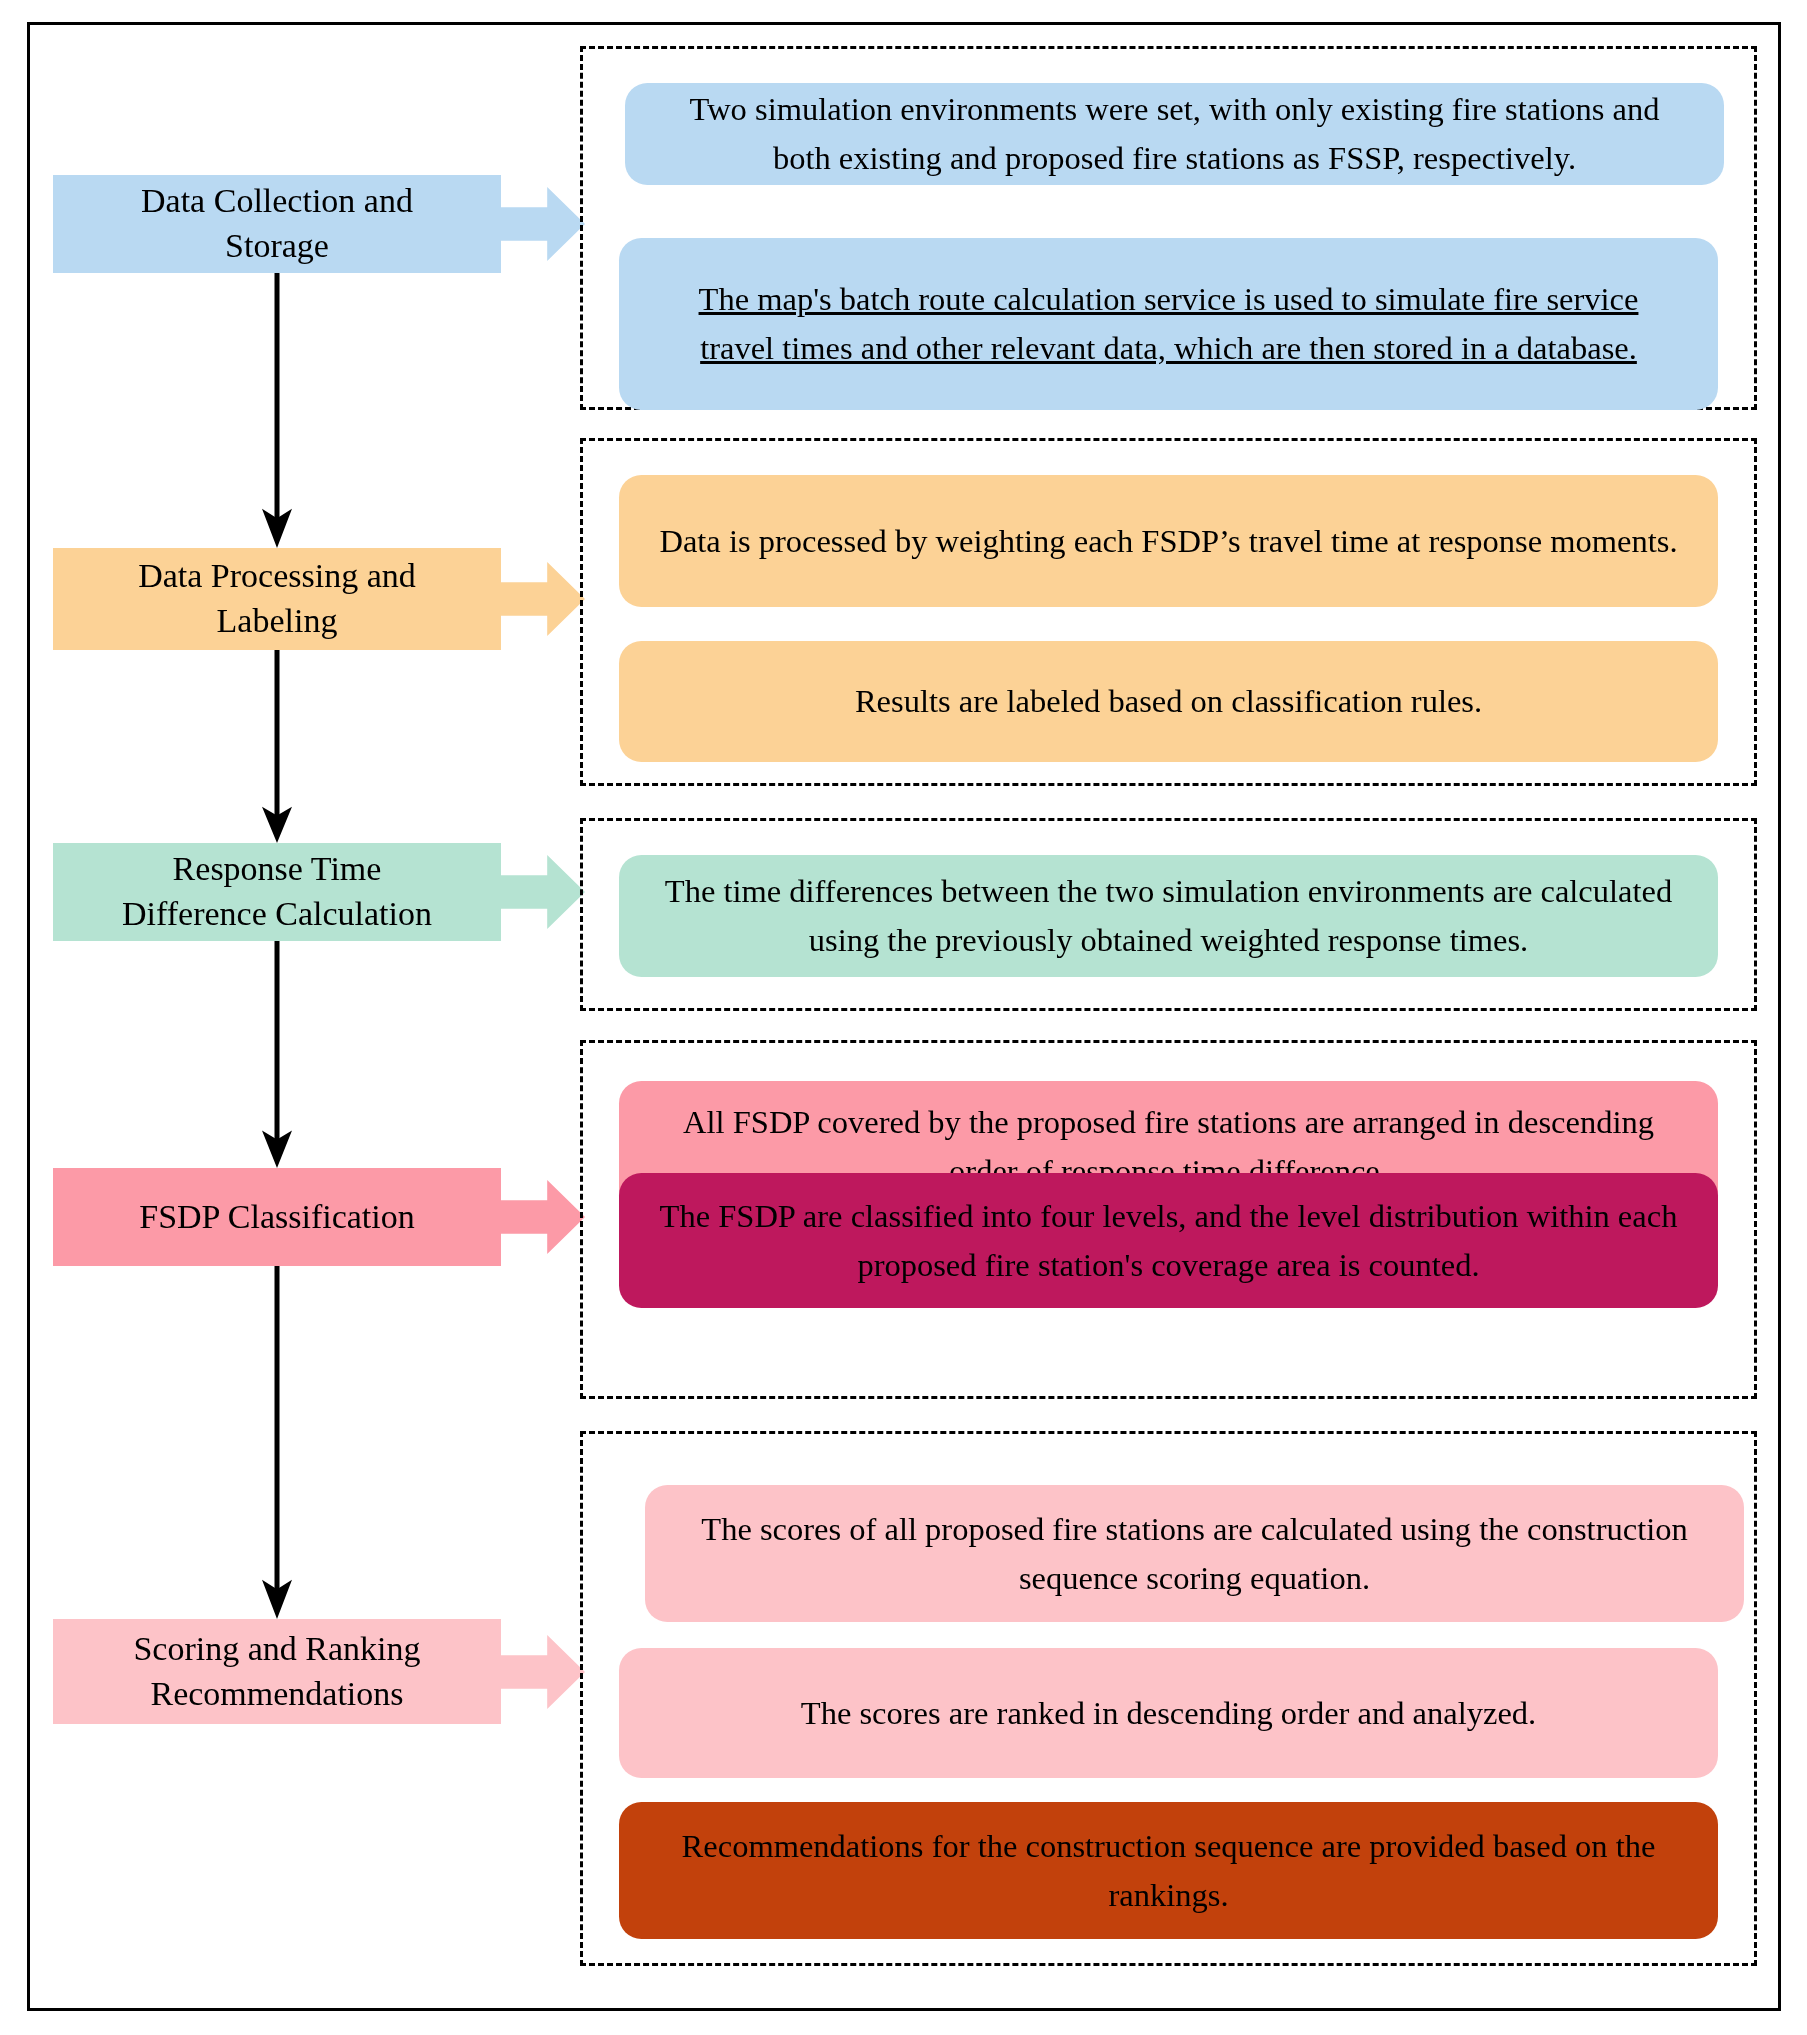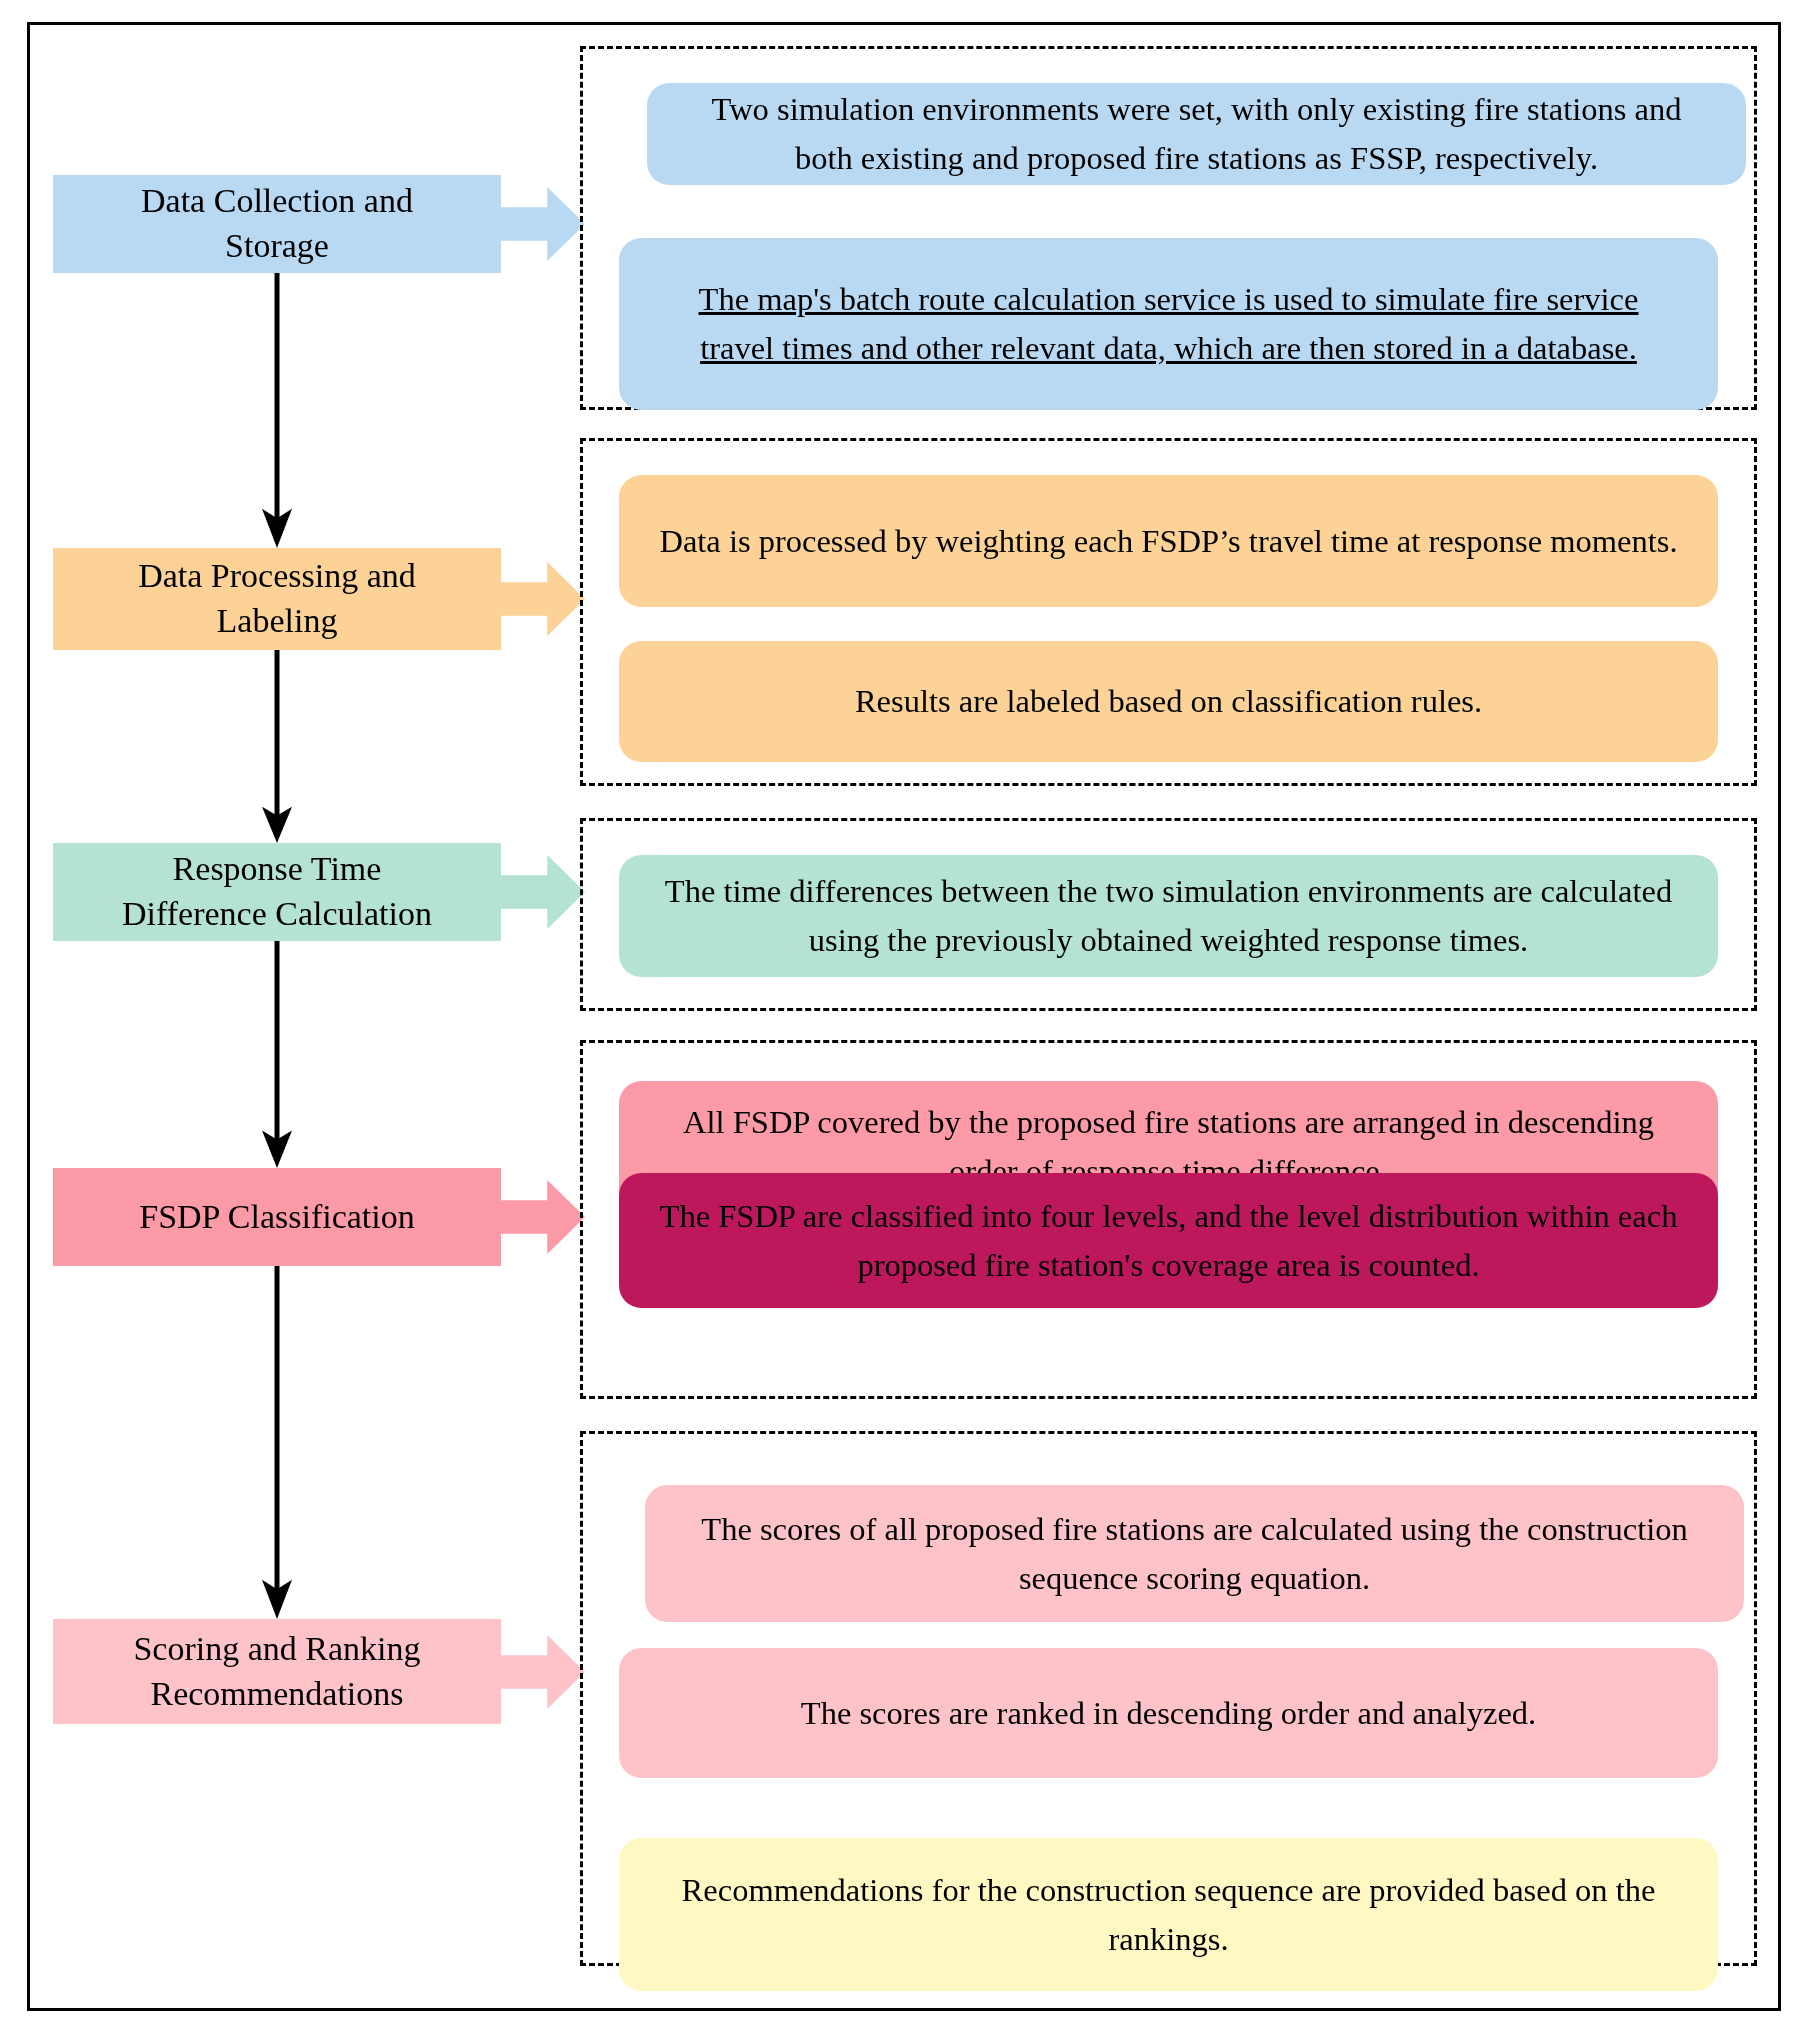--- a/index.html
+++ b/index.html
@@ -105,21 +105,21 @@
   </div>
 
   <div class="v-arrow" style="left:252px; top:273px; height:275px;">
     <svg viewBox="0 0 90 490" preserveAspectRatio="none">
       <line x1="45" y1="0" x2="45" y2="452" stroke="#000000" stroke-width="9"></line>
       <polygon points="45,490 18,420 45,437 72,420" fill="#000000"></polygon>
     </svg>
   </div>
 
   <div class="panel" style="left:580px; top:46px; width:1177px; height:364px;"></div>
-  <div class="detail" style="left:647px; top:83px; width:1099px; height:102px; background:#b9d9f2;">
+  <div class="detail" style="left:625px; top:83px; width:1099px; height:102px; background:#b9d9f2;">
     <span class="detail-text">Two simulation environments were set, with only existing fire stations and both existing and proposed fire stations as FSSP, respectively.</span>
   </div>
   <div class="detail" style="left:619px; top:238px; width:1099px; height:172px; background:#b9d9f2;text-decoration:underline;">
     <span class="detail-text">The map's batch route calculation service is used to simulate fire service travel times and other relevant data, which are then stored in a database.</span>
   </div>
 
   <div class="stage" style="left:53px; top:548px; width:448px; height:102px; background:#fcd296;">
     <span class="stage-label">Data Processing and
 Labeling</span>
   </div>
@@ -200,17 +200,17 @@
     </svg>
   </div>
 
   <div class="panel" style="left:580px; top:1431px; width:1177px; height:535px;"></div>
   <div class="detail" style="left:619px; top:1485px; width:1099px; height:137px; background:#fdc3c8;margin-left:26px;">
     <span class="detail-text">The scores of all proposed fire stations are calculated using the construction sequence scoring equation.</span>
   </div>
   <div class="detail" style="left:619px; top:1648px; width:1099px; height:130px; background:#fdc3c8;">
     <span class="detail-text">The scores are ranked in descending order and analyzed.</span>
   </div>
-  <div class="detail" style="left:619px; top:1802px; width:1099px; height:153px; background:#fef9c3;margin-top:36px;">
+  <div class="detail" style="left:619px; top:1802px; width:1099px; height:137px; background:#c2410c;">
     <span class="detail-text">Recommendations for the construction sequence are provided based on the rankings.</span>
   </div>
 </div>
 
 
 </body></html>

